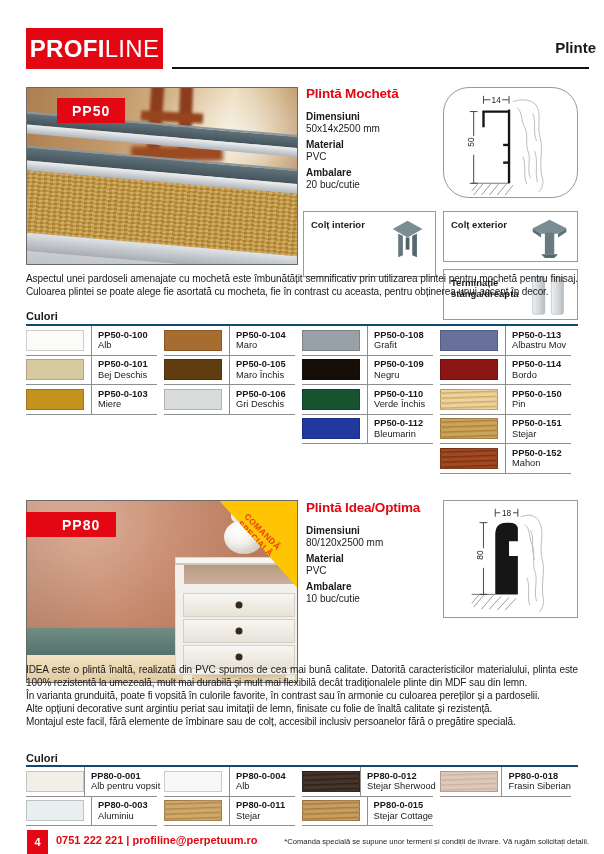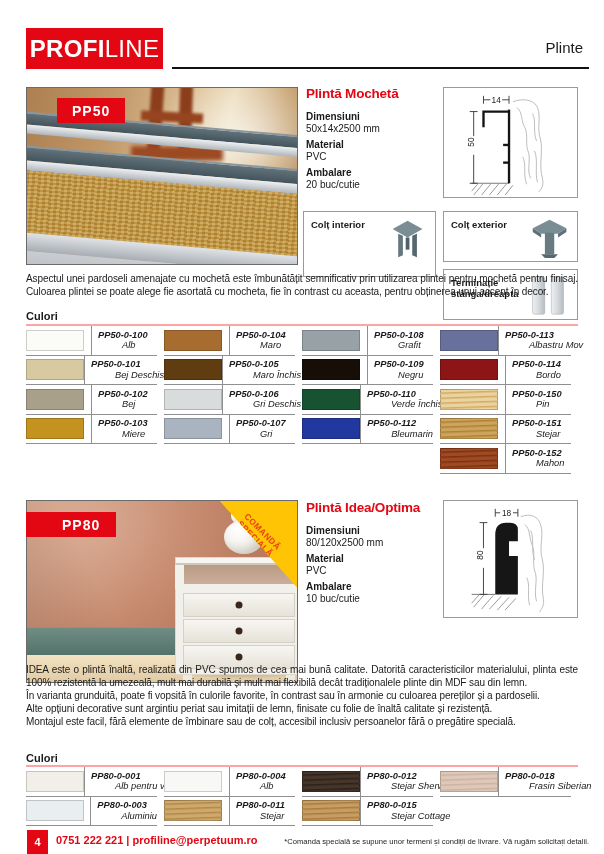--- a/index.html
+++ b/index.html
@@ -7,21 +7,21 @@
   html,body { background:#fff; }
   .page { position:relative; width:604px; height:854px; background:#fff;
           font-family:"Liberation Sans","DejaVu Sans",sans-serif; color:#1a1a1a; overflow:hidden; }
   .abs { position:absolute; }
 
   
   .logo { left:26px; top:28px; width:137px; height:41px; background:var(--accent-red);
           color:#fff; display:flex; align-items:center; justify-content:center;
           font-size:24px; line-height:1; letter-spacing:.3px; }
   .logo .bold { font-weight:bold; }
-  .header-title { right:21px; top:39px; font-size:15px; font-weight:normal;margin-left:11px; }
+  .header-title { right:8px; top:39px; font-size:15px; font-weight:bold;margin-left:11px; }
   .header-rule { left:172px; top:67px; width:417px; height:2px; background:#111; }
 
   
   .photo { border:1px solid #6a6a6a; overflow:hidden; background:#cdb08a; }
   .photo-50 { left:26px; top:87px; width:272px; height:178px; }
   .photo-80 { left:26px; top:500px; width:272px; height:183px; }
 
   .p50-bg { position:absolute; inset:0;
       background: radial-gradient(130px 100px at 80% 28%, rgba(255,255,255,.7), rgba(255,255,255,0) 70%),
       linear-gradient(102deg,#ad7f51 0%,#c2996a 30%,#dcc096 55%,#e9d8b4 68%,#c6a06c 85%,#a67a4a 100%); }
@@ -82,50 +82,50 @@
 
   
   .info { width:132px; }
   .info-50 { left:306px; top:86px; } .info-80 { left:306px; top:500px; }
   .prod-title { font-size:13.5px; font-weight:bold; color:var(--accent-red); margin-bottom:10px; letter-spacing:-.2px; }
   .spec-label { font-size:10px; font-weight:bold; line-height:12px; margin-top:4px; }
   .spec-value { font-size:10px; line-height:12px; }
 
   
   .tech-box { border:1px solid #9a9a9a; background:#fff; }
-  .draw-50 { left:443px; top:87px; width:135px; height:111px; }
+  .draw-50 { left:443px; top:87px; width:135px; height:111px;border-radius:26px; }
   .draw-80 { left:443px; top:500px; width:135px; height:118px; }
   .tech-box svg { display:block; width:100%; height:100%; }
 
   
   .acc-box { position:absolute; border:1px solid #9a9a9a; background:#fff; }
   .acc-int { left:303px; top:211px; width:133px; height:66px; }
   .acc-ext { left:443px; top:211px; width:135px; height:51px; }
   .acc-end { left:443px; top:269px; width:135px; height:51px; }
   .acc-label { position:absolute; left:7px; top:7px; width:74px; font-size:9.5px; font-weight:bold; line-height:11px; }
   .acc-icon { position:absolute; right:7px; top:4px; height:43px; }
 
   
   .desc { font-size:10px; line-height:13px; letter-spacing:-.1px; }
   .desc p { text-align:justify; }
   .desc p.nj { text-align:left; }
   .desc-50 { left:26px; top:272px; width:552px; }
   .desc-80 { left:26px; top:663px; width:552px; }
   .culori { font-size:11px; font-weight:bold; }
   .culori-50 { left:26px; top:310px; } .culori-80 { left:26px; top:752px; }
 
-  .color-table { display:flex; border-top:2px solid #fca5a5; width:552px;font-style:italic; }
+  .color-table { display:flex; border-top:2px solid #0c4a6e; width:552px; }
   .table-50 { left:26px; top:324px; } .table-80 { left:26px; top:765px; }
   .color-col { width:138px; }
   .color-cell { display:flex; width:131px; height:29.5px; border-bottom:1px solid #8f8f8f; }
   .swatch-wrap { width:66px; border-right:1px solid #8f8f8f; display:flex; align-items:center; }
   .swatch { width:58px; height:21px; border:1px solid rgba(0,0,0,.18); }
   .cell-label { padding-left:6px; display:flex; flex-direction:column; justify-content:center; line-height:10.5px; }
   .cell-code { font-size:9.3px; font-weight:bold; white-space:nowrap; }
-  .cell-name { font-size:9.3px; white-space:nowrap;margin-left:24px; }
+  .cell-name { font-size:9.3px; white-space:nowrap; }
 
   
   .page-num { left:27px; top:830px; width:21px; height:24px; background:var(--accent-red); color:#fff;
       font-size:11px; font-weight:bold; display:flex; align-items:center; justify-content:center; }
   .contact { left:56px; top:834px; color:var(--accent-red); font-size:11px; font-weight:bold; }
   .footer-note { right:15px; top:837px; font-size:7.6px; color:#222; }
 </style>
 </head>
 <body>
 
@@ -263,29 +263,20 @@
           <div class="swatch-wrap">
             <div class="swatch" style="background: rgb(215, 202, 161);"></div>
           </div>
           <div class="cell-label">
             <div class="cell-code">PP50-0-101</div>
             <div class="cell-name">Bej Deschis</div>
           </div>
         </div>
         <div class="color-cell">
           <div class="swatch-wrap">
-            <div class="swatch" style="background: rgb(169, 160, 140);"></div>
-          </div>
-          <div class="cell-label">
-            <div class="cell-code">PP50-0-102</div>
-            <div class="cell-name">Bej</div>
-          </div>
-        </div>
-        <div class="color-cell">
-          <div class="swatch-wrap">
             <div class="swatch" style="background: rgb(195, 146, 31);"></div>
           </div>
           <div class="cell-label">
             <div class="cell-code">PP50-0-103</div>
             <div class="cell-name">Miere</div>
           </div>
         </div>
       </div>
       <div class="color-col">
         <div class="color-cell">
@@ -306,29 +297,20 @@
             <div class="cell-name">Maro Închis</div>
           </div>
         </div>
         <div class="color-cell">
           <div class="swatch-wrap">
             <div class="swatch" style="background: rgb(217, 220, 220);"></div>
           </div>
           <div class="cell-label">
             <div class="cell-code">PP50-0-106</div>
             <div class="cell-name">Gri Deschis</div>
-          </div>
-        </div>
-        <div class="color-cell">
-          <div class="swatch-wrap">
-            <div class="swatch" style="background: rgb(170, 180, 192);"></div>
-          </div>
-          <div class="cell-label">
-            <div class="cell-code">PP50-0-107</div>
-            <div class="cell-name">Gri</div>
           </div>
         </div>
       </div>
       <div class="color-col">
         <div class="color-cell">
           <div class="swatch-wrap">
             <div class="swatch" style="background: rgb(152, 161, 167);"></div>
           </div>
           <div class="cell-label">
             <div class="cell-code">PP50-0-108</div>

